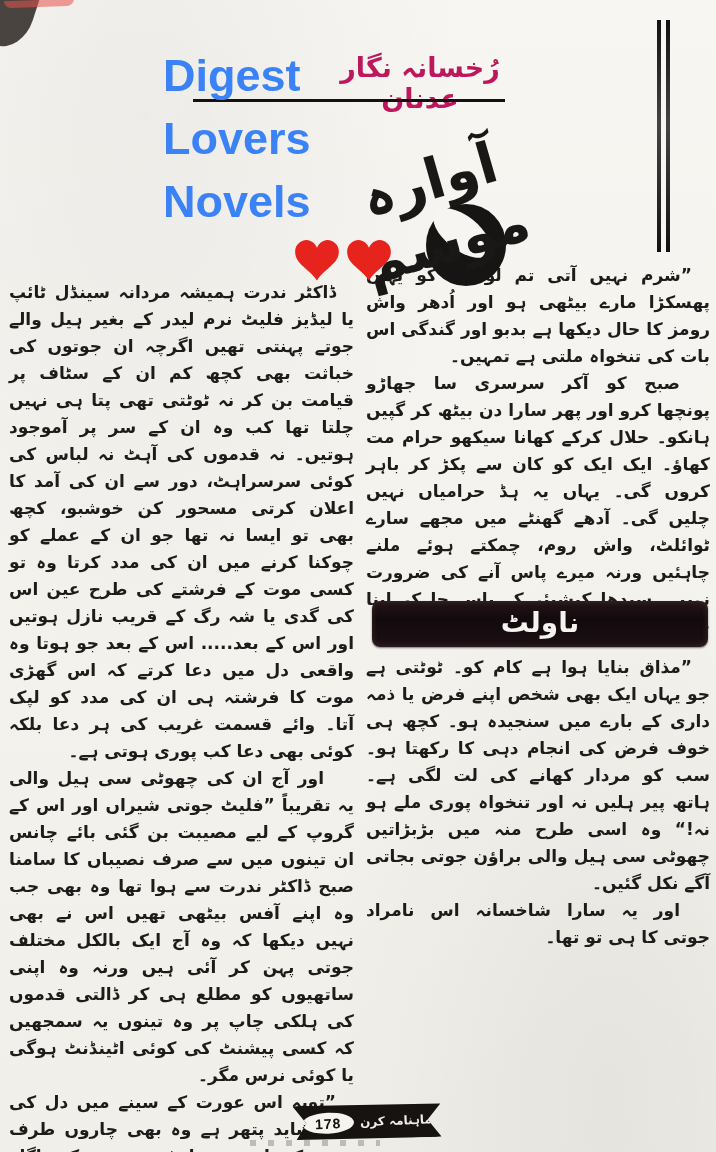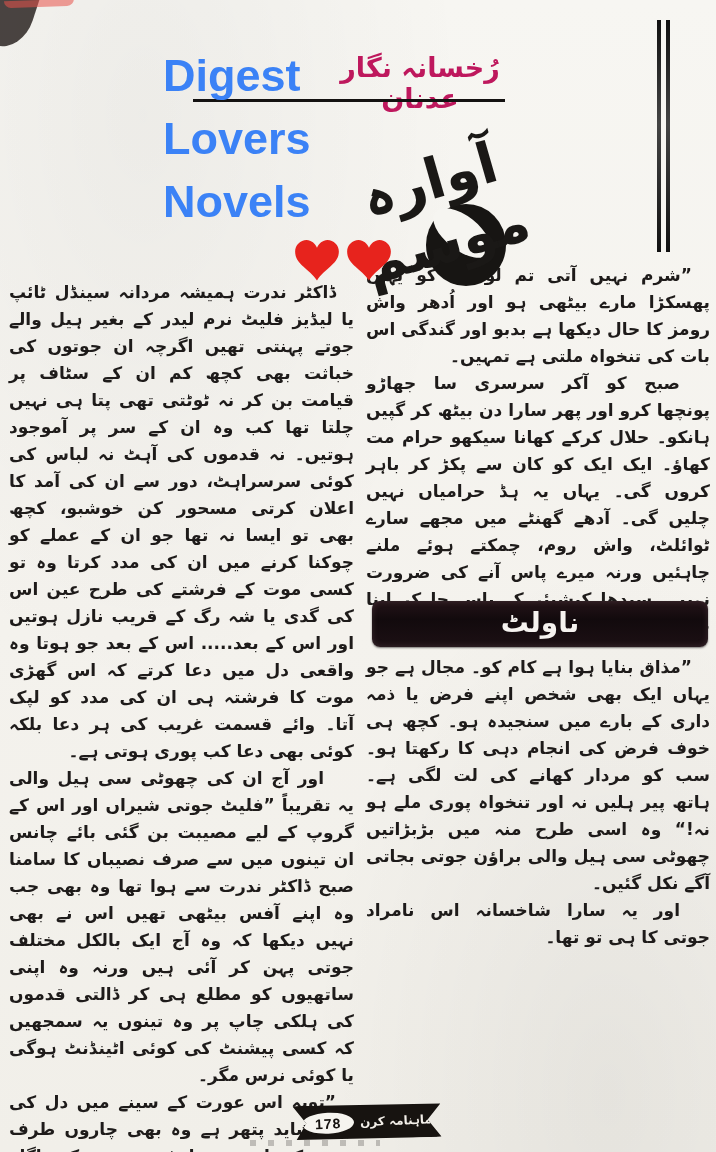--- a/index.html
+++ b/index.html
@@ -110,21 +110,21 @@
   <div class="col col-right-top">
     <p class="ind-sm">”شرم نہیں آتی تم لوگوں کو یہاں پھسکڑا مارے بیٹھی ہو اور اُدھر واش رومز کا حال دیکھا ہے بدبو اور گندگی اس بات کی تنخواہ ملتی ہے تمہیں۔</p>
     <p class="ind-md">صبح کو آکر سرسری سا جھاڑو پونچھا کرو اور پھر سارا دن بیٹھ کر گپیں ہانکو۔ حلال کرکے کھانا سیکھو حرام مت کھاؤ۔ ایک ایک کو کان سے پکڑ کر باہر کروں گی۔ یہاں یہ ہڈ حرامیاں نہیں چلیں گی۔ آدھے گھنٹے میں مجھے سارے ٹوائلٹ، واش روم، چمکتے ہوئے ملنے چاہئیں ورنہ میرے پاس آنے کی ضرورت نہیں۔ سیدھا کیشیئر کے پاس جا کر اپنا حساب لینا اور یہ باہر کا</p>
   </div>
 
   <div class="banner">
     <span class="banner-text">ناولٹ</span>
   </div>
 
   <div class="col col-right-bottom">
-    <p class="ind-sm">”مذاق بنایا ہوا ہے کام کو۔ مجال ہے جو یہاں ایک بھی شخص اپنے فرض یا ذمہ داری کے بارے میں سنجیدہ ہو۔ کچھ ہی خوف فرض کی انجام دہی کا رکھتا ہو۔ سب کو مردار کھانے کی لت لگی ہے۔ ہاتھ پیر ہلیں نہ اور تنخواہ پوری ملے ہو نہ!“ وہ اسی طرح منہ میں بڑبڑاتیں چھوٹی سی ہیل والی براؤن جوتی بجاتی آگے نکل گئیں۔</p>
+    <p class="ind-sm">”مذاق بنایا ہوا ہے کام کو۔ ٹوٹتی ہے جو یہاں ایک بھی شخص اپنے فرض یا ذمہ داری کے بارے میں سنجیدہ ہو۔ کچھ ہی خوف فرض کی انجام دہی کا رکھتا ہو۔ سب کو مردار کھانے کی لت لگی ہے۔ ہاتھ پیر ہلیں نہ اور تنخواہ پوری ملے ہو نہ!“ وہ اسی طرح منہ میں بڑبڑاتیں چھوٹی سی ہیل والی براؤن جوتی بجاتی آگے نکل گئیں۔</p>
     <p class="ind-md">اور یہ سارا شاخسانہ اس نامراد جوتی کا ہی تو تھا۔</p>
   </div>
 
   <div class="footer-ribbon">
     <span class="page-oval">
       <span class="page-num">178</span>
     </span>
     <span class="mag-name">ماہنامہ کرن</span>
   </div>
 

